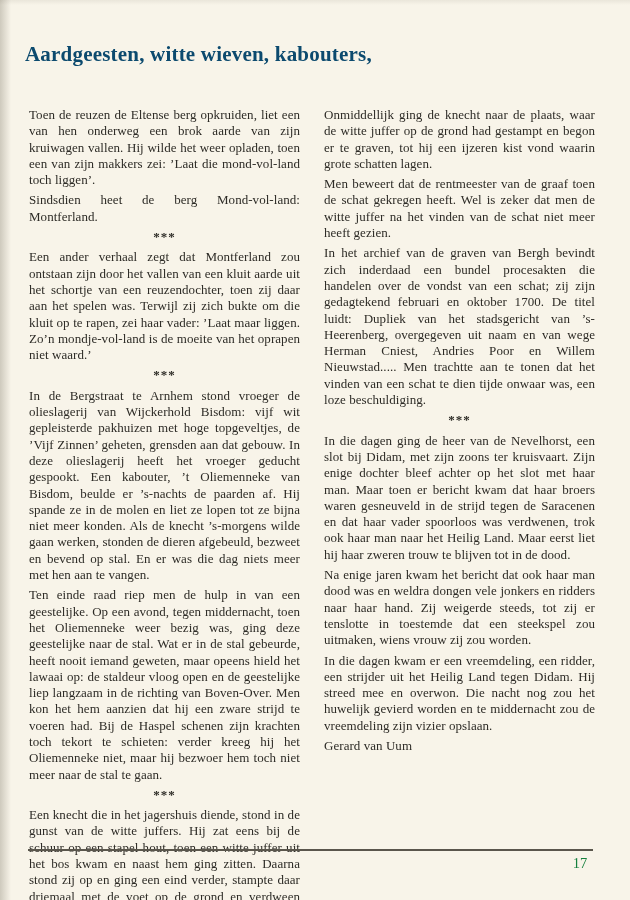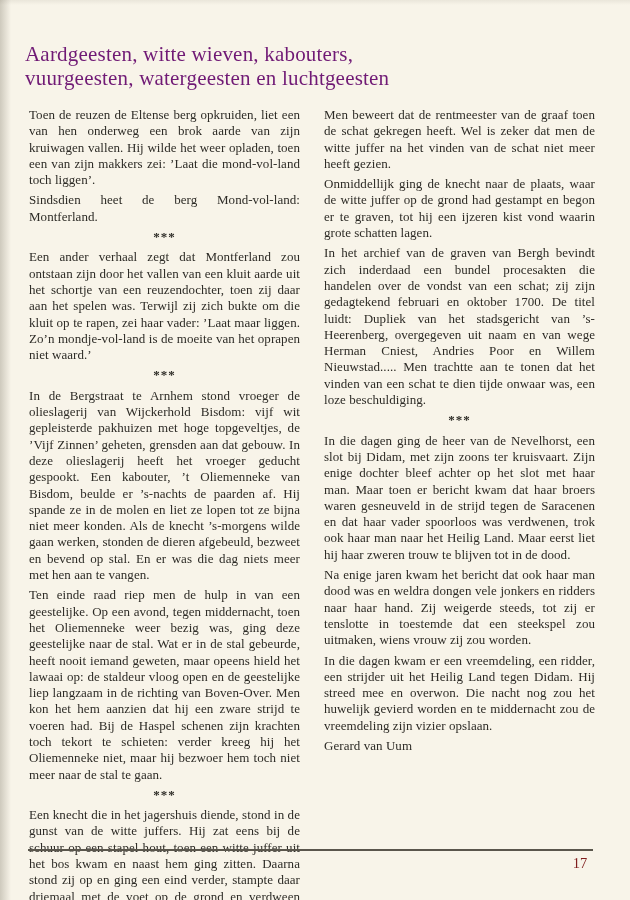--- a/index.html
+++ b/index.html
@@ -29,23 +29,23 @@
     background: linear-gradient(to bottom, rgba(110,104,88,0.10), rgba(110,104,88,0.0));
     pointer-events: none;
   }
   .article-title {
     position: absolute;
     left: 25px;
     top: 42px;
     width: 580px;
     font-size: 21px;
     line-height: 24px;
-    font-weight: normal;
+    font-weight: bold;
     letter-spacing: 0.2px;
-    color: #701a75;
+    color: #0c4a6e;
   }
   .column {
     position: absolute;
     top: 103px;
     width: 279px;
     font-size: 13px;
     line-height: 16.3px;
     text-align: justify;
     letter-spacing: 0.05px;
   }
@@ -73,50 +73,49 @@
     height: 2px;
     background: #5a564c;
   }
   .page-number {
     position: absolute;
     left: 560px;
     top: 855px;
     width: 40px;
     text-align: center;
     font-size: 14.5px;
-    color: #7f1d1d;
+    color: #15803d;
   }
 </style>
 </head>
 <body>
 
 <div class="page">
   <div class="edge-shade-left"></div>
   <div class="edge-shade-top"></div>
 
   <h1 class="article-title" style="margin:0;">
     <div>Aardgeesten, witte wieven, kabouters,</div>
-    <div>vuurgeesten, watergeesten en luchtgeesten</div>
   </h1>
 
   <div class="column column-left">
       <p>Toen de reuzen de Eltense berg opkruiden, liet een van hen onderweg een brok aarde van zijn kruiwagen vallen. Hij wilde het weer opladen, toen een van zijn makkers zei: ’Laat die mond-vol-land toch liggen’.</p>
       <p>Sindsdien heet de berg Mond-vol-land: Montferland.</p>
       <p class="separator">***</p>
       <p>Een ander verhaal zegt dat Montferland zou ontstaan zijn door het vallen van een kluit aarde uit het schortje van een reuzendochter, toen zij daar aan het spelen was. Terwijl zij zich bukte om die kluit op te rapen, zei haar vader: ’Laat maar liggen. Zo’n mondje-vol-land is de moeite van het oprapen niet waard.’</p>
       <p class="separator">***</p>
       <p>In de Bergstraat te Arnhem stond vroeger de olieslagerij van Wijckerhold Bisdom: vijf wit gepleisterde pakhuizen met hoge topgeveltjes, de ’Vijf Zinnen’ geheten, grensden aan dat gebouw. In deze olieslagerij heeft het vroeger geducht gespookt. Een kabouter, ’t Oliemenneke van Bisdom, beulde er ’s-nachts de paarden af. Hij spande ze in de molen en liet ze lopen tot ze bijna niet meer konden. Als de knecht ’s-morgens wilde gaan werken, stonden de dieren afgebeuld, bezweet en bevend op stal. En er was die dag niets meer met hen aan te vangen.</p>
       <p>Ten einde raad riep men de hulp in van een geestelijke. Op een avond, tegen middernacht, toen het Oliemenneke weer bezig was, ging deze geestelijke naar de stal. Wat er in de stal gebeurde, heeft nooit iemand geweten, maar opeens hield het lawaai op: de staldeur vloog open en de geestelijke liep langzaam in de richting van Boven-Over. Men kon het hem aanzien dat hij een zware strijd te voeren had. Bij de Haspel schenen zijn krachten toch tekort te schieten: verder kreeg hij het Oliemenneke niet, maar hij bezwoer hem toch niet meer naar de stal te gaan.</p>
       <p class="separator">***</p>
       <p>Een knecht die in het jagershuis diende, stond in de gunst van de witte juffers. Hij zat eens bij de schuur op een stapel hout, toen een witte juffer uit het bos kwam en naast hem ging zitten. Daarna stond zij op en ging een eind verder, stampte daar driemaal met de voet op de grond en verdween daarop plotseling.</p>
     </div>
 
   <div class="column column-right">
-  <p>Men beweert dat de rentmeester van de graaf toen de schat gekregen heeft. Wel is zeker dat men de witte juffer na het vinden van de schat niet meer heeft gezien.</p>
-      <p>Onmiddellijk ging de knecht naar de plaats, waar de witte juffer op de grond had gestampt en begon er te graven, tot hij een ijzeren kist vond waarin grote schatten lagen.</p>
+  <p>Onmiddellijk ging de knecht naar de plaats, waar de witte juffer op de grond had gestampt en begon er te graven, tot hij een ijzeren kist vond waarin grote schatten lagen.</p>
+      <p>Men beweert dat de rentmeester van de graaf toen de schat gekregen heeft. Wel is zeker dat men de witte juffer na het vinden van de schat niet meer heeft gezien.</p>
       <p>In het archief van de graven van Bergh bevindt zich inderdaad een bundel procesakten die handelen over de vondst van een schat; zij zijn gedagtekend februari en oktober 1700. De titel luidt: Dupliek van het stadsgericht van ’s-Heerenberg, overgegeven uit naam en van wege Herman Cniest, Andries Poor en Willem Nieuwstad..... Men trachtte aan te tonen dat het vinden van een schat te dien tijde onwaar was, een loze beschuldiging.</p>
       <p class="separator">***</p>
       <p>In die dagen ging de heer van de Nevelhorst, een slot bij Didam, met zijn zoons ter kruisvaart. Zijn enige dochter bleef achter op het slot met haar man. Maar toen er bericht kwam dat haar broers waren gesneuveld in de strijd tegen de Saracenen en dat haar vader spoorloos was verdwenen, trok ook haar man naar het Heilig Land. Maar eerst liet hij haar zweren trouw te blijven tot in de dood.</p>
       <p>Na enige jaren kwam het bericht dat ook haar man dood was en weldra dongen vele jonkers en ridders naar haar hand. Zij weigerde steeds, tot zij er tenslotte in toestemde dat een steekspel zou uitmaken, wiens vrouw zij zou worden.</p>
       <p>In die dagen kwam er een vreemdeling, een ridder, een strijder uit het Heilig Land tegen Didam. Hij streed mee en overwon. Die nacht nog zou het huwelijk gevierd worden en te middernacht zou de vreemdeling zijn vizier opslaan.</p>
       <p class="author-credit">Gerard van Uum</p>
     </div>
 
   <div class="footer-rule"></div>
   <div class="page-number">17</div>

